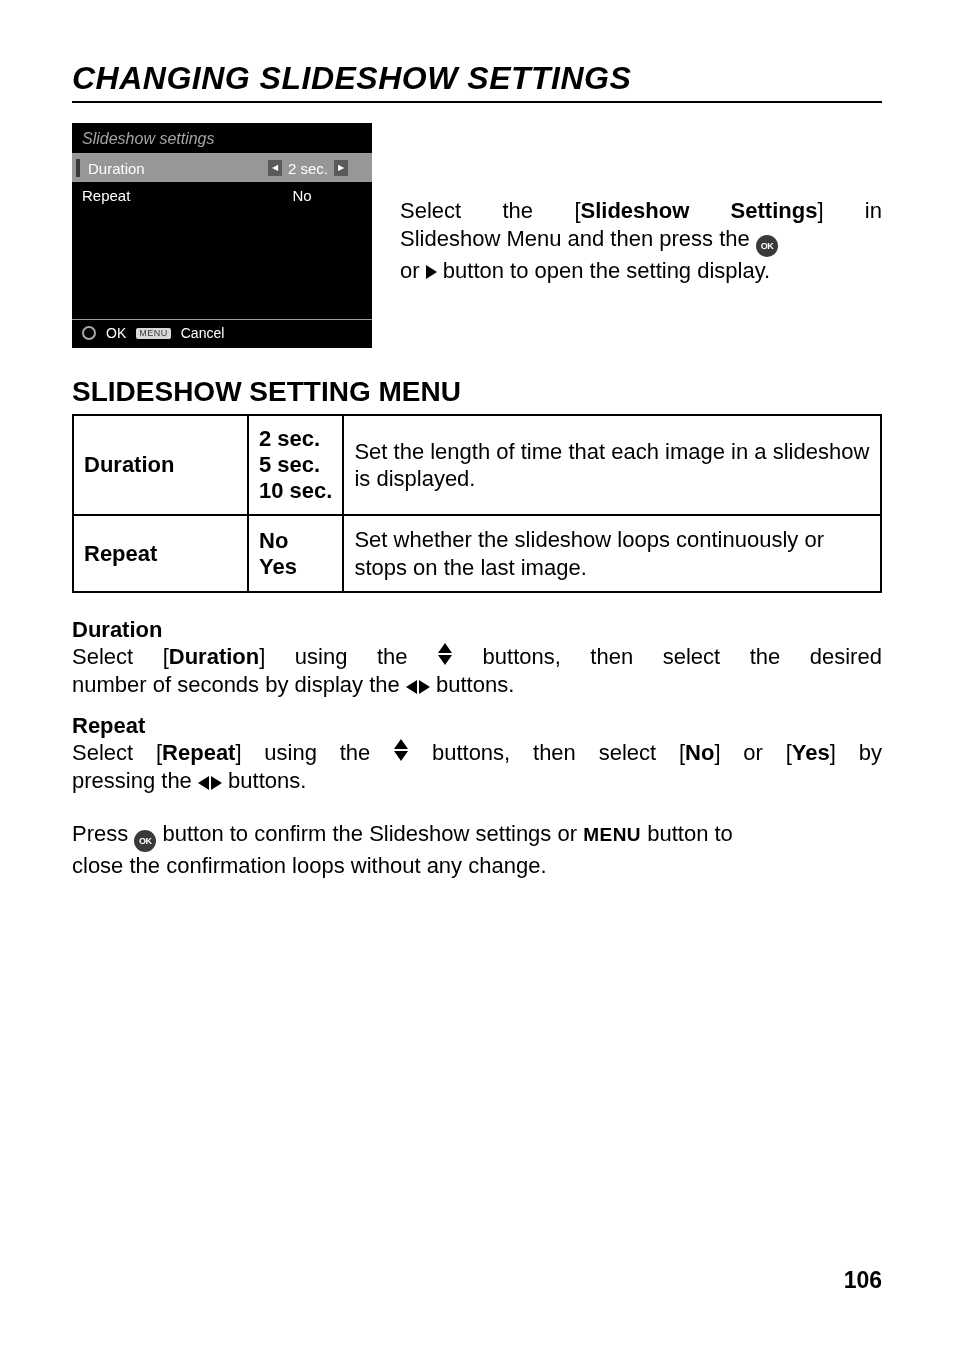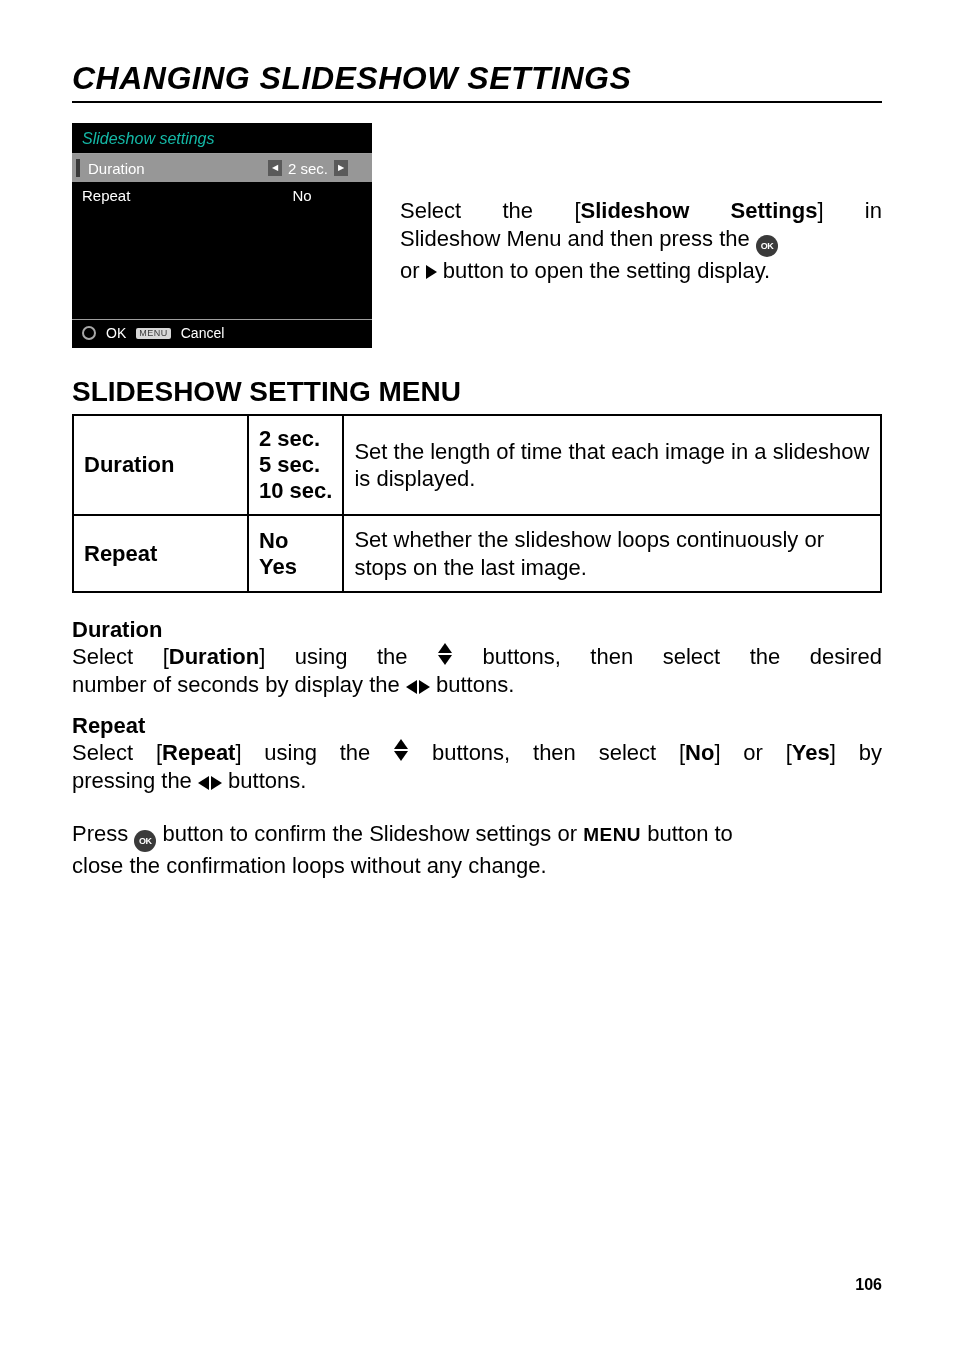--- a/index.html
+++ b/index.html
@@ -34,21 +34,21 @@
   .cam-screen {
     width: 300px;
     background: #000;
     font-size: 15px;
     line-height: 1;
     user-select: none;
   }
   .cam-title {
     padding: 8px 10px 6px 10px;
     font-style: italic;
-    color: #14b8a6;
+    color: #a3a3a3;
     font-size: 16px;
     border-bottom: 1px solid #9e9e9e;
   }
   .cam-row {
     display: flex;
     align-items: center;
     justify-content: space-between;
     padding: 6px 10px;
   }
   .cam-row.selected {
@@ -217,21 +217,21 @@
     font-weight: bold;
     font-size: 19px;
     letter-spacing: 0.5px;
   }
 
   .page-number {
     position: absolute;
     bottom: 54px;
     right: 72px;
     font-weight: bold;
-    font-size: 16px;
+    font-size: 23px;
   }
 </style>
 </head>
 <body>
 
 <div class="page">
 
   <h1 class="main-heading">CHANGING SLIDESHOW SETTINGS</h1>
 
   <div class="top-row">

